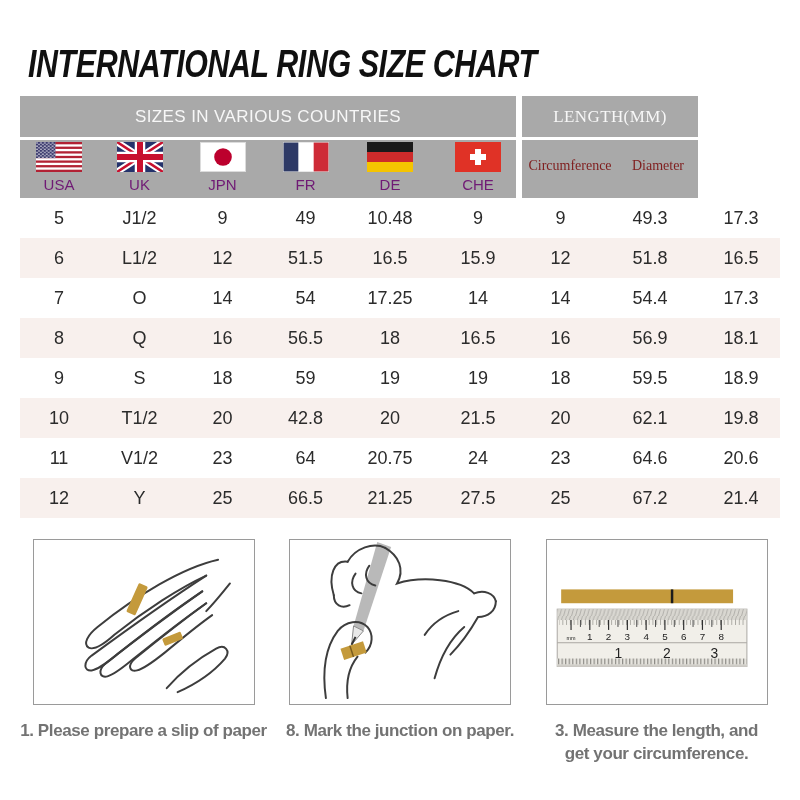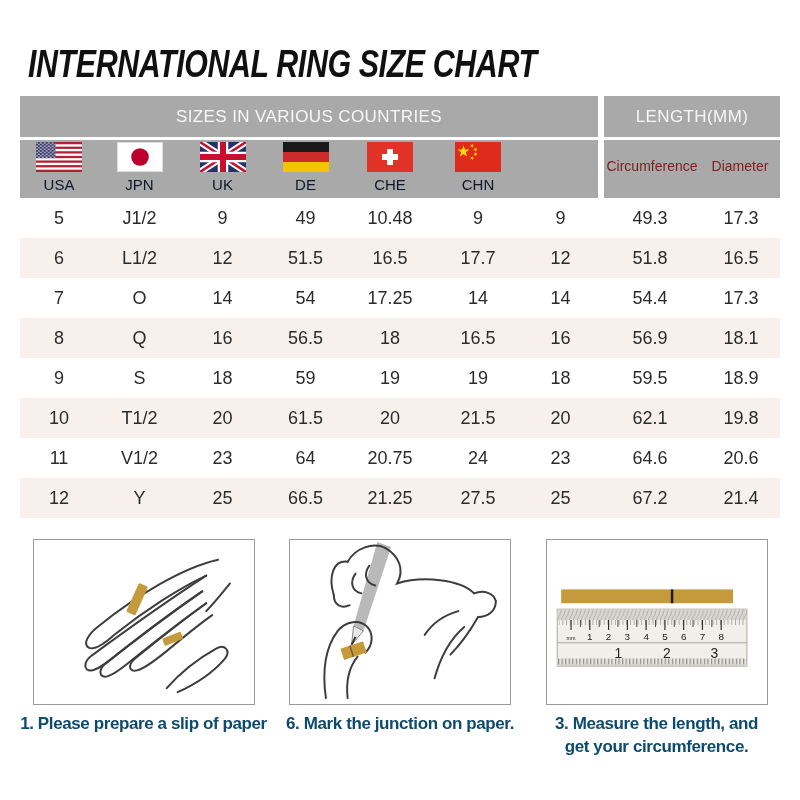--- a/index.html
+++ b/index.html
@@ -16,37 +16,37 @@
     font-size:38px;line-height:40px;
     font-weight:bold;font-style:italic;
     letter-spacing:-0.5px;color:#101010;
     transform:scaleX(0.8);transform-origin:left center;
     white-space:nowrap;
   }
 
   
   .size-table{margin:12px 20px 0 20px;width:760px;}
   .thead{display:flex;}
-  .thead-left{width:578px;}
-  .thead-right{width:195px;margin-left:6px;}
+  .thead-left{width:496px;}
+  .thead-right{width:176px;margin-left:6px;font-family:Liberation Serif, serif;}
   .group-h{
     height:41px;background:#a9a9a9;color:#f7f7f7;
     display:flex;align-items:center;justify-content:center;
     font-size:17px;letter-spacing:0.4px;margin-bottom:3px;
   }
   .flags-strip{
     height:58px;background:#a9a9a9;
     display:grid;grid-template-columns:78px 83px 83px 83px 86px 90px 75px;
   }
   .country-col{
     display:flex;flex-direction:column;align-items:center;
     justify-content:flex-end;padding-bottom:5px;
   }
   .flag{width:46px;height:30px;margin-bottom:4px;display:block;}
-  .country-label{color:#0f172a;font-size:15px;}
+  .country-label{color:#701a75;font-size:15px;}
   .len-strip{
     height:58px;background:#a9a9a9;
     display:grid;grid-template-columns:96px 80px;
     align-items:end;justify-items:center;
   }
   .len-label{color:#7f1d1d;font-size:14px;padding-bottom:24px;white-space:nowrap;}
 
   .tbody{width:760px;}
   .trow{
     display:grid;
@@ -62,21 +62,21 @@
     display:flex;justify-content:space-between;
     margin:21px 20px 0 20px;width:760px;
   }
   .instr{width:247px;display:flex;flex-direction:column;align-items:center;}
   .instr-box{
     width:220px;height:164px;border:1px solid #9a9a9a;
     background:#ffffff;box-sizing:content-box;
   }
   .instr-box svg{display:block;width:100%;height:100%;}
   .caption{
-    margin-top:8px;font-size:17px;font-weight:bold;color:#0c4a6e;
+    margin-top:15px;font-size:17px;font-weight:bold;color:#737373;
     text-align:center;line-height:1.35;letter-spacing:-0.4px;
   }
   .caption span{display:block;white-space:nowrap;}
 </style>
 </head>
 <body>
 
 <div class="page">
 
   <div class="title">INTERNATIONAL RING SIZE CHART</div>
@@ -106,37 +106,46 @@
                   <rect y="23.08" width="46" height="2.31"></rect>
                 <rect y="27.69" width="46" height="2.31"></rect>
               </g>
               <rect width="19.5" height="16.15" fill="url(#us-stars)"></rect>
             </svg>
             <span class="country-label">USA</span>
           </div>
 
           <div class="country-col">
             <svg class="flag" viewBox="0 0 46 30">
-              <rect x="0.4" y="0.4" width="45.2" height="29.2" fill="#ffffff" stroke="#dddddd" stroke-width="0.8"></rect>
-              <circle cx="23" cy="15" r="8.8" fill="#BC002D"></circle>
-            </svg>
-            <span class="country-label">JPN</span>
-          </div>
-
-          <div class="country-col">
-            <svg class="flag" viewBox="0 0 46 30">
               <rect width="46" height="30" fill="#24326B"></rect>
               <path d="M0,0 46,30 M46,0 0,30" stroke="#ffffff" stroke-width="6.5"></path>
               <path d="M0,0 46,30 M46,0 0,30" stroke="#C8102E" stroke-width="2.6"></path>
               <path d="M23,0 V30 M0,15 H46" stroke="#ffffff" stroke-width="10.5"></path>
               <path d="M23,0 V30 M0,15 H46" stroke="#C8102E" stroke-width="6"></path>
             </svg>
             <span class="country-label">UK</span>
           </div>
 
+          <div class="country-col">
+            <svg class="flag" viewBox="0 0 46 30">
+              <rect x="0.4" y="0.4" width="45.2" height="29.2" fill="#ffffff" stroke="#dddddd" stroke-width="0.8"></rect>
+              <circle cx="23" cy="15" r="8.8" fill="#BC002D"></circle>
+            </svg>
+            <span class="country-label">JPN</span>
+          </div>
+
+          <div class="country-col">
+            <svg class="flag" viewBox="0 0 46 30">
+              <rect width="46" height="30" fill="#ffffff"></rect>
+              <rect width="15.33" height="30" fill="#2E3A66"></rect>
+              <rect x="30.67" width="15.33" height="30" fill="#CE2B37"></rect>
+              <rect x="0.3" y="0.3" width="45.4" height="29.4" fill="none" stroke="#d9d9d9" stroke-width="0.6"></rect>
+            </svg>
+            <span class="country-label">FR</span>
+          </div>
 
           <div class="country-col">
             <svg class="flag" viewBox="0 0 46 30">
               <rect width="46" height="10" fill="#1a1a1a"></rect>
               <rect y="10" width="46" height="10" fill="#CE2B2B"></rect>
               <rect y="20" width="46" height="10" fill="#F5C400"></rect>
             </svg>
             <span class="country-label">DE</span>
           </div>
 
@@ -187,21 +196,21 @@
           <div class="tcell">9</div>
           <div class="tcell">49.3</div>
           <div class="tcell">17.3</div>
         </div>
         <div class="trow alt">
           <div class="tcell">6</div>
           <div class="tcell">L1/2</div>
           <div class="tcell">12</div>
           <div class="tcell">51.5</div>
           <div class="tcell">16.5</div>
-          <div class="tcell">17.7</div>
+          <div class="tcell">15.9</div>
           <div class="tcell">12</div>
           <div class="tcell">51.8</div>
           <div class="tcell">16.5</div>
         </div>
         <div class="trow">
           <div class="tcell">7</div>
           <div class="tcell">O</div>
           <div class="tcell">14</div>
           <div class="tcell">54</div>
           <div class="tcell">17.25</div>
@@ -229,21 +238,21 @@
           <div class="tcell">19</div>
           <div class="tcell">19</div>
           <div class="tcell">18</div>
           <div class="tcell">59.5</div>
           <div class="tcell">18.9</div>
         </div>
         <div class="trow alt">
           <div class="tcell">10</div>
           <div class="tcell">T1/2</div>
           <div class="tcell">20</div>
-          <div class="tcell">61.5</div>
+          <div class="tcell">42.8</div>
           <div class="tcell">20</div>
           <div class="tcell">21.5</div>
           <div class="tcell">20</div>
           <div class="tcell">62.1</div>
           <div class="tcell">19.8</div>
         </div>
         <div class="trow">
           <div class="tcell">11</div>
           <div class="tcell">V1/2</div>
           <div class="tcell">23</div>
@@ -312,21 +321,21 @@
             <path d="M36,160 C32,132 36,108 48,92 C56,82 70,80 78,88 C84,95 84,106 76,114"></path>
             <path d="M58,160 C56,142 60,128 68,118"></path>
           </g>
           <g transform="translate(64,112) rotate(-18)">
             <rect x="-12" y="-6" width="24" height="12" fill="#C49A3C"></rect>
             <line x1="-2" y1="-6" x2="-2" y2="6" stroke="#7a5c1e" stroke-width="1.5"></line>
           </g>
         </svg>
       </div>
       <figcaption class="caption">
-        <span>6. Mark the junction on paper.</span>
+        <span>8. Mark the junction on paper.</span>
         <span></span>
       </figcaption>
     </figure>
 
     <figure class="instr" style="margin:0">
       <div class="instr-box">
         <svg viewBox="0 0 222 166">
           <defs>
             <pattern id="r-hatch" width="4" height="11" patternUnits="userSpaceOnUse">
               <line x1="3.5" y1="0" x2="0.5" y2="11" stroke="#b0aea9" stroke-width="1"></line>

